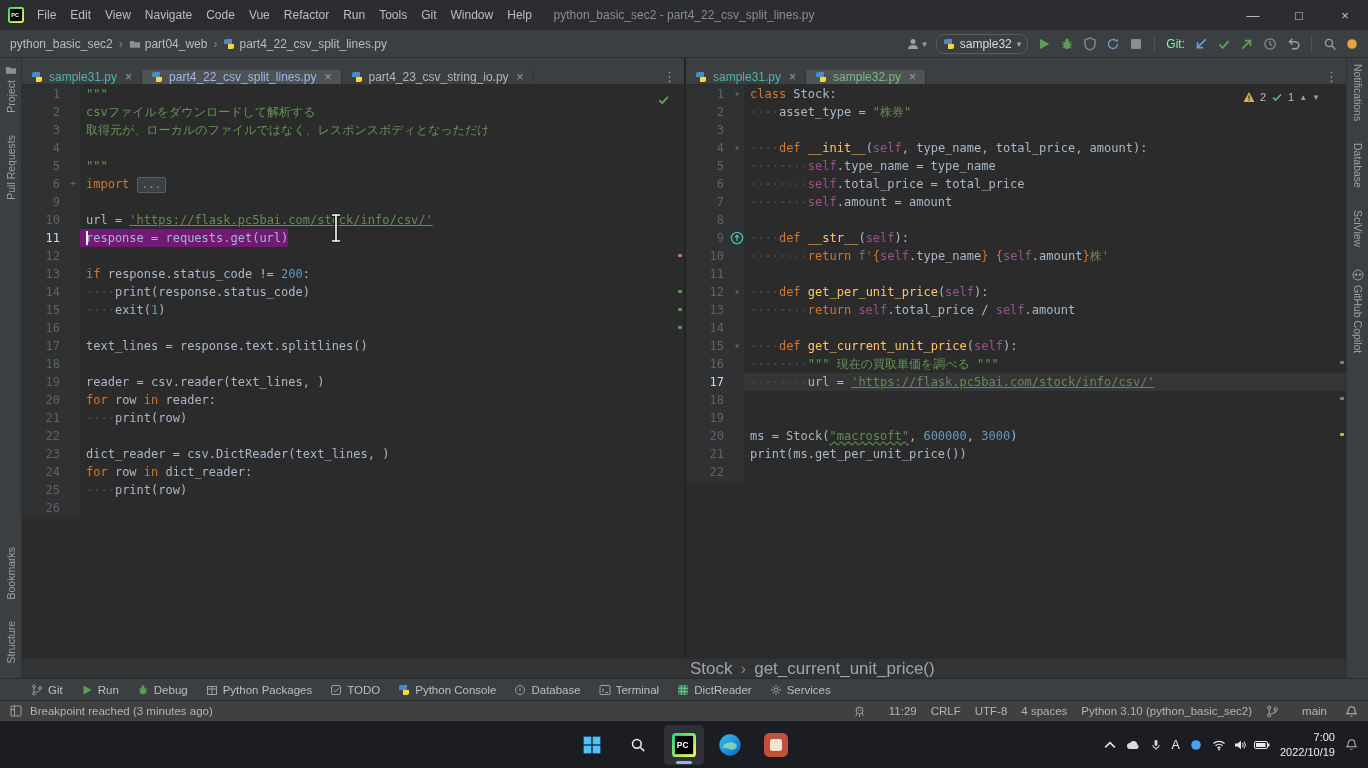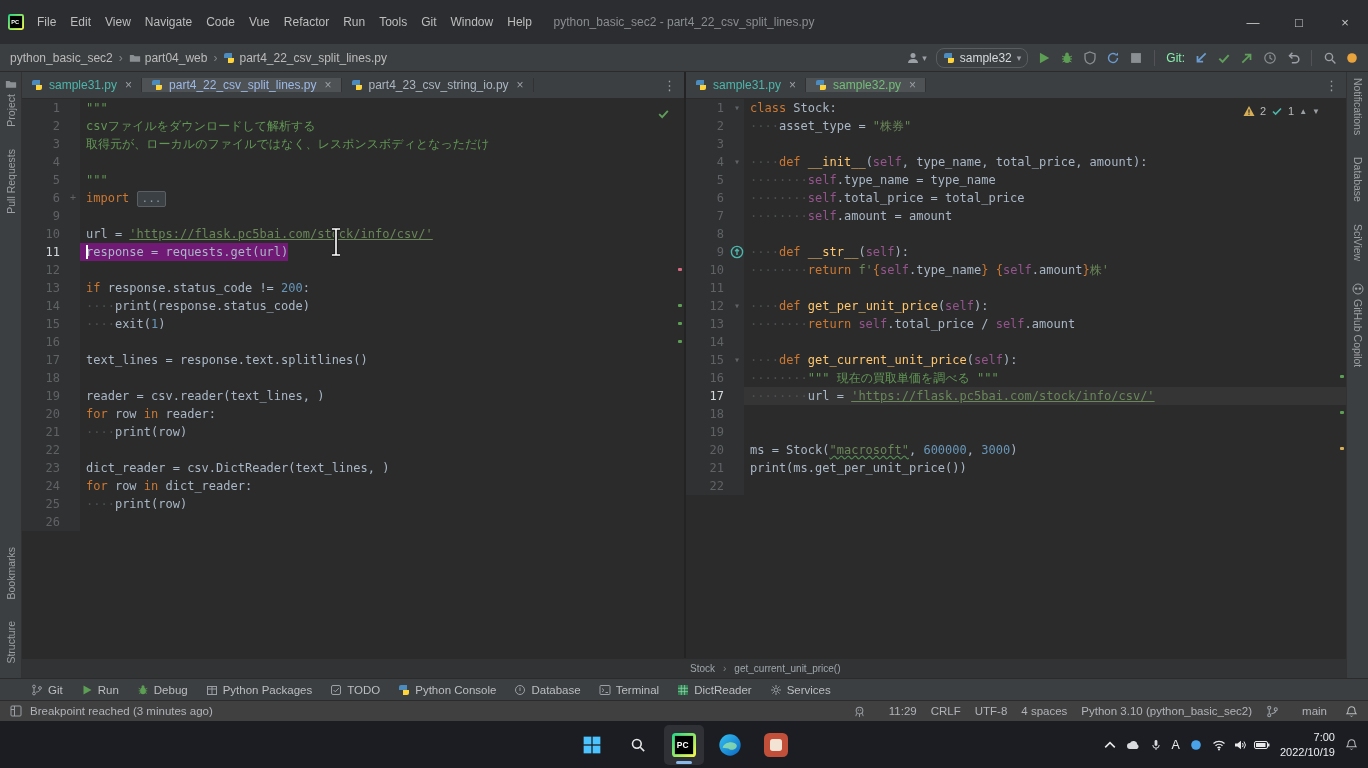--- a/index.html
+++ b/index.html
@@ -3,21 +3,21 @@
 <meta charset="utf-8">
 <style>
   *{margin:0;padding:0;box-sizing:border-box;}
   html,body{width:1368px;height:768px;overflow:hidden;background:#1c1e22;font-family:"Liberation Sans",sans-serif;-webkit-font-smoothing:antialiased;}
   .app{width:1368px;height:768px;display:flex;flex-direction:column;position:relative;color:#bbbbbb;}
   .icon{display:inline-flex;align-items:center;justify-content:center;width:14px;height:14px;flex:none;}
   .icon svg{width:100%;height:100%;display:block;}
   .i12{width:12px;height:12px}.i13{width:13px;height:13px}.i16{width:16px;height:16px}.i18{width:18px;height:18px}.i24{width:24px;height:24px}
 
   
-  .titlebar{height:44px;background:#2b2d30;display:flex;align-items:center;font-size:12px;position:relative;flex:none;padding-left:8px;}
+  .titlebar{height:30px;background:#2b2d30;display:flex;align-items:center;font-size:12px;position:relative;flex:none;padding-left:8px;}
   .menubar{display:flex;align-items:center;margin-left:6px;}
   .menu-item{padding:0 7px;color:#bdbdbd;cursor:default;line-height:30px;}
   .window-title{position:absolute;left:50%;transform:translateX(-50%);color:#8a8d91;white-space:nowrap;}
   .winbtns{margin-left:auto;display:flex;height:30px;}
   .winbtn{width:46px;display:flex;align-items:center;justify-content:center;color:#c6c6c6;font-size:13px;}
 
   
   .navbar{height:28px;background:#3c3f41;border-bottom:1px solid #2b2b2b;display:flex;align-items:center;font-size:12px;padding:0 10px;flex:none;}
   .breadcrumbs{display:flex;align-items:center;gap:4px;}
   .crumb{display:flex;align-items:center;gap:4px;color:#bbbbbb;}
@@ -39,21 +39,21 @@
   .stripe.left .stripe-label-text{writing-mode:vertical-rl;transform:rotate(180deg);white-space:nowrap;}
   .stripe.right .stripe-label-text{writing-mode:vertical-rl;white-space:nowrap;}
   .editor-col{flex:1;display:flex;flex-direction:column;min-width:0;}
   .panes{flex:1;display:flex;min-height:0;}
   .pane{display:flex;flex-direction:column;min-width:0;background:#2b2b2b;}
   .pane.leftp{width:662px;flex:none;}
   .pane.rightp{flex:1;}
   .splitter{width:2px;background:#232323;flex:none;}
 
   
-  .tabbar{height:27px;background:#3c3f41;display:flex;align-items:center;border-bottom:1px solid #2b2b2b;font-size:12px;flex:none;}
+  .tabbar{height:27px;background:#3c3f41;display:flex;align-items:flex-end;border-bottom:1px solid #2b2b2b;font-size:12px;flex:none;}
   .tabs{display:flex;}
   .tab{display:flex;align-items:center;gap:6px;padding:0 9px;border-right:1px solid #323232;color:#bbb;cursor:default;}
   .tab.active{background:#4e5254;}
   .tab-close{color:#9aa0a6;font-size:12px;margin-left:2px;}
   .kebab{margin-left:auto;display:flex;align-items:center;padding:0 8px;color:#9aa0a6;font-size:13px;}
 
   
   .editor{flex:1;position:relative;overflow:hidden;background:#2b2b2b;}
   .code{font:12px/18px "DejaVu Sans Mono",monospace;white-space:pre;}
   .code-line{display:flex;height:18px;}
@@ -71,21 +71,21 @@
   .tk-typo{color:#6a8759;text-decoration:underline wavy #538d53;}
   .tk-ws{color:#4c5052}
   .tk-fold{background:#3b4045;border:1px solid #5a5f63;border-radius:2px;padding:0 4px;color:#8c979e;font-size:11px;line-height:14px;display:inline-block;}
   .ok-badge{position:absolute;top:8px;right:14px;}
   .inspect-widget{position:absolute;top:6px;right:26px;display:flex;align-items:center;gap:5px;font-size:11px;color:#bbb;}
   .inspect-widget .chev{color:#9aa0a6;font-size:8px;}
   .stripe-mark{position:absolute;right:2px;width:4px;height:3px;border-radius:1px;}
   .mouse-ibeam{position:absolute;z-index:50;pointer-events:none;}
 
   
-  .bcrumb-bottom{height:20px;background:#313335;border-top:1px solid #2b2b2b;display:flex;align-items:center;font-size:10px;color:#9fa6ab;padding-left:668px;gap:6px;flex:none;}
+  .bcrumb-bottom{height:20px;background:#313335;border-top:1px solid #2b2b2b;display:flex;align-items:center;font-size:17px;color:#9fa6ab;padding-left:668px;gap:6px;flex:none;}
 
   
   .toolbar{height:22px;background:#3c3f41;border-top:1px solid #2b2b2b;display:flex;align-items:center;font-size:11.5px;color:#bcbec1;padding:0 22px;flex:none;}
   .tw-item{display:flex;align-items:center;gap:5px;padding:0 9px;height:100%;cursor:default;}
 
   
   .statusbar{height:21px;background:#404040;border-top:1px solid #2b2b2b;display:flex;align-items:center;font-size:11.5px;color:#b0b3b8;padding:0 10px;gap:8px;flex:none;}
   .status-right{margin-left:auto;display:flex;align-items:center;gap:14px;}
   .st-item{display:flex;align-items:center;gap:23px;white-space:nowrap;}
 

